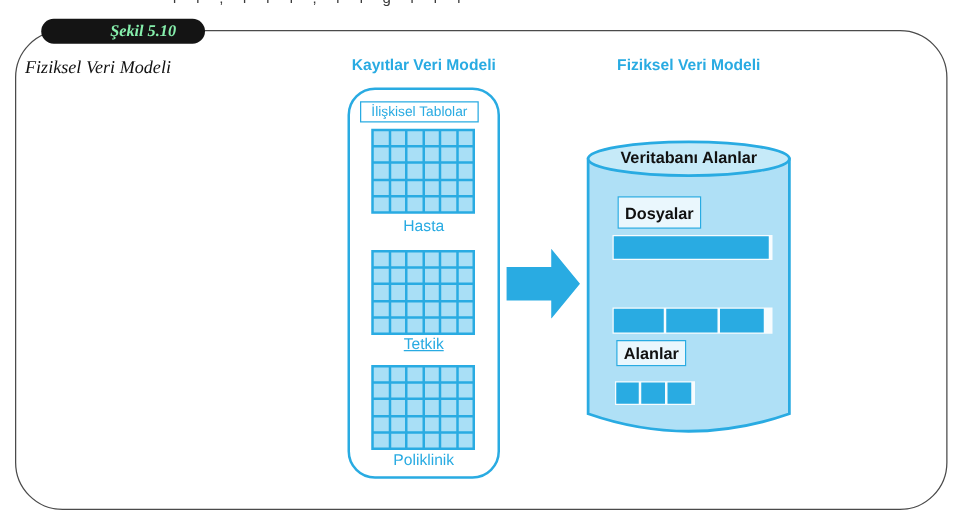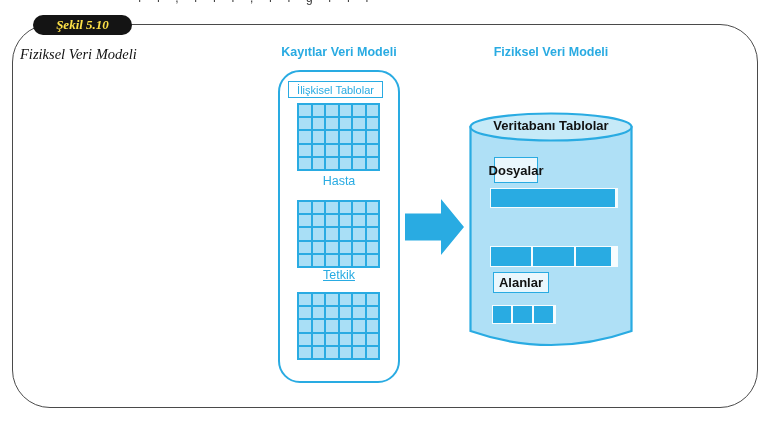--- a/index.html
+++ b/index.html
@@ -10,22 +10,22 @@
   .cropped-top{position:absolute;left:138px;top:0;width:360px;height:5px;overflow:hidden;}
   .cropped-top span{display:block;transform:translateY(-9px);font-size:12px;color:#3a3a3a;
                     letter-spacing:6px;white-space:nowrap;}
 
   
   .frame{position:absolute;left:12px;top:24px;width:744px;height:382px;
          border:1.5px solid var(--frame-border,#4a4a4a);border-radius:38px;background:#fff;}
 
   
   .badge{position:absolute;left:33px;top:15px;width:99px;height:20px;line-height:20px;
-         background:var(--badge-bg,#111);color:#fde047;border-radius:10px;text-align:center;
-         font-family:"Liberation Serif",serif;font-style:italic;font-weight:bold;font-size:13px;}
+         background:var(--badge-bg,#111);color:#86efac;border-radius:10px;text-align:center;
+         font-family:"Liberation Serif",serif;font-style:italic;font-weight:bold;font-size:13px;padding-left:32px;}
   .caption{position:absolute;left:20px;top:46px;font-family:"Liberation Serif",serif;
            font-style:italic;font-size:14.5px;color:#111;}
 
   .heading{position:absolute;top:45px;width:170px;text-align:center;
            color:var(--accent,#29ABE2);font-size:12.5px;font-weight:600;}
   .logical-h{left:254px;}
   .physical-h{left:466px;}
 
   
   .logical-box{position:absolute;left:278px;top:70px;width:122px;height:313px;
@@ -46,21 +46,21 @@
          clip-path:polygon(0 26%,61% 26%,61% 0,100% 50%,61% 100%,61% 74%,0 74%);}
 
   
   .cylinder{position:absolute;left:466px;top:110px;}
   .cyl-title{position:absolute;left:466px;top:118px;width:170px;text-align:center;
              color:#111;font-size:13px;font-weight:600;}
 
   .ibox{position:absolute;box-sizing:border-box;background:var(--label-box-fill,#EAF7FD);
         border:1.5px solid var(--accent,#29ABE2);color:#111;font-size:13px;font-weight:600;
         display:flex;align-items:center;justify-content:center;white-space:nowrap;}
-  .ibox1{left:494px;top:157px;width:44px;height:26px;}
+  .ibox1{left:494px;top:157px;width:67px;height:26px;}
   .ibox2{left:491px;top:213px;width:59px;height:27px;}
   .ibox3{left:493px;top:272px;width:56px;height:21px;}
 
   .bar{position:absolute;display:flex;gap:2px;padding:1px;box-sizing:border-box;
        background:rgba(255,255,255,.9);}
   .bar .seg{background:var(--accent,#29ABE2);height:100%;flex:0 0 auto;}
   .bar1{left:490px;top:188px;width:128px;height:20px;}
   .bar2{left:490px;top:246px;width:128px;height:21px;}
   .bar3{left:492px;top:305px;width:64px;height:19px;}
 </style>
@@ -177,29 +177,30 @@
         <div class="cell"></div>
         <div class="cell"></div>
         <div class="cell"></div>
         <div class="cell"></div>
         <div class="cell"></div>
         <div class="cell"></div>
         <div class="cell"></div>
         <div class="cell"></div>
         <div class="cell"></div>
       </div>
+    <div class="tlabel tl3">Poliklinik</div>
   </div>
 
   <div class="arrow"></div>
 
   <svg class="cylinder" width="170" height="240" viewBox="0 0 170 240">
     <path d="M4.5 17 L4.5 221 Q85 249 165.5 221 L165.5 17 Z" fill="#AFE0F6" stroke="#29ABE2" stroke-width="2.2"></path>
     <ellipse cx="85" cy="17" rx="80.5" ry="13.5" fill="#C6EAF8" stroke="#29ABE2" stroke-width="2.2"></ellipse>
   </svg>
-  <div class="cyl-title">Veritabanı Tablolar</div>
+  <div class="cyl-title">Veritabanı Alanlar</div>
 
   <div class="ibox ibox1">Dosyalar</div>
   <div class="bar bar1">
       <div class="seg" style="width: 124px;"></div>
     </div>
 
   <div class="bar bar2">
       <div class="seg" style="width: 40px;"></div>
       <div class="seg" style="width: 41px;"></div>
       <div class="seg" style="width: 35px;"></div>

